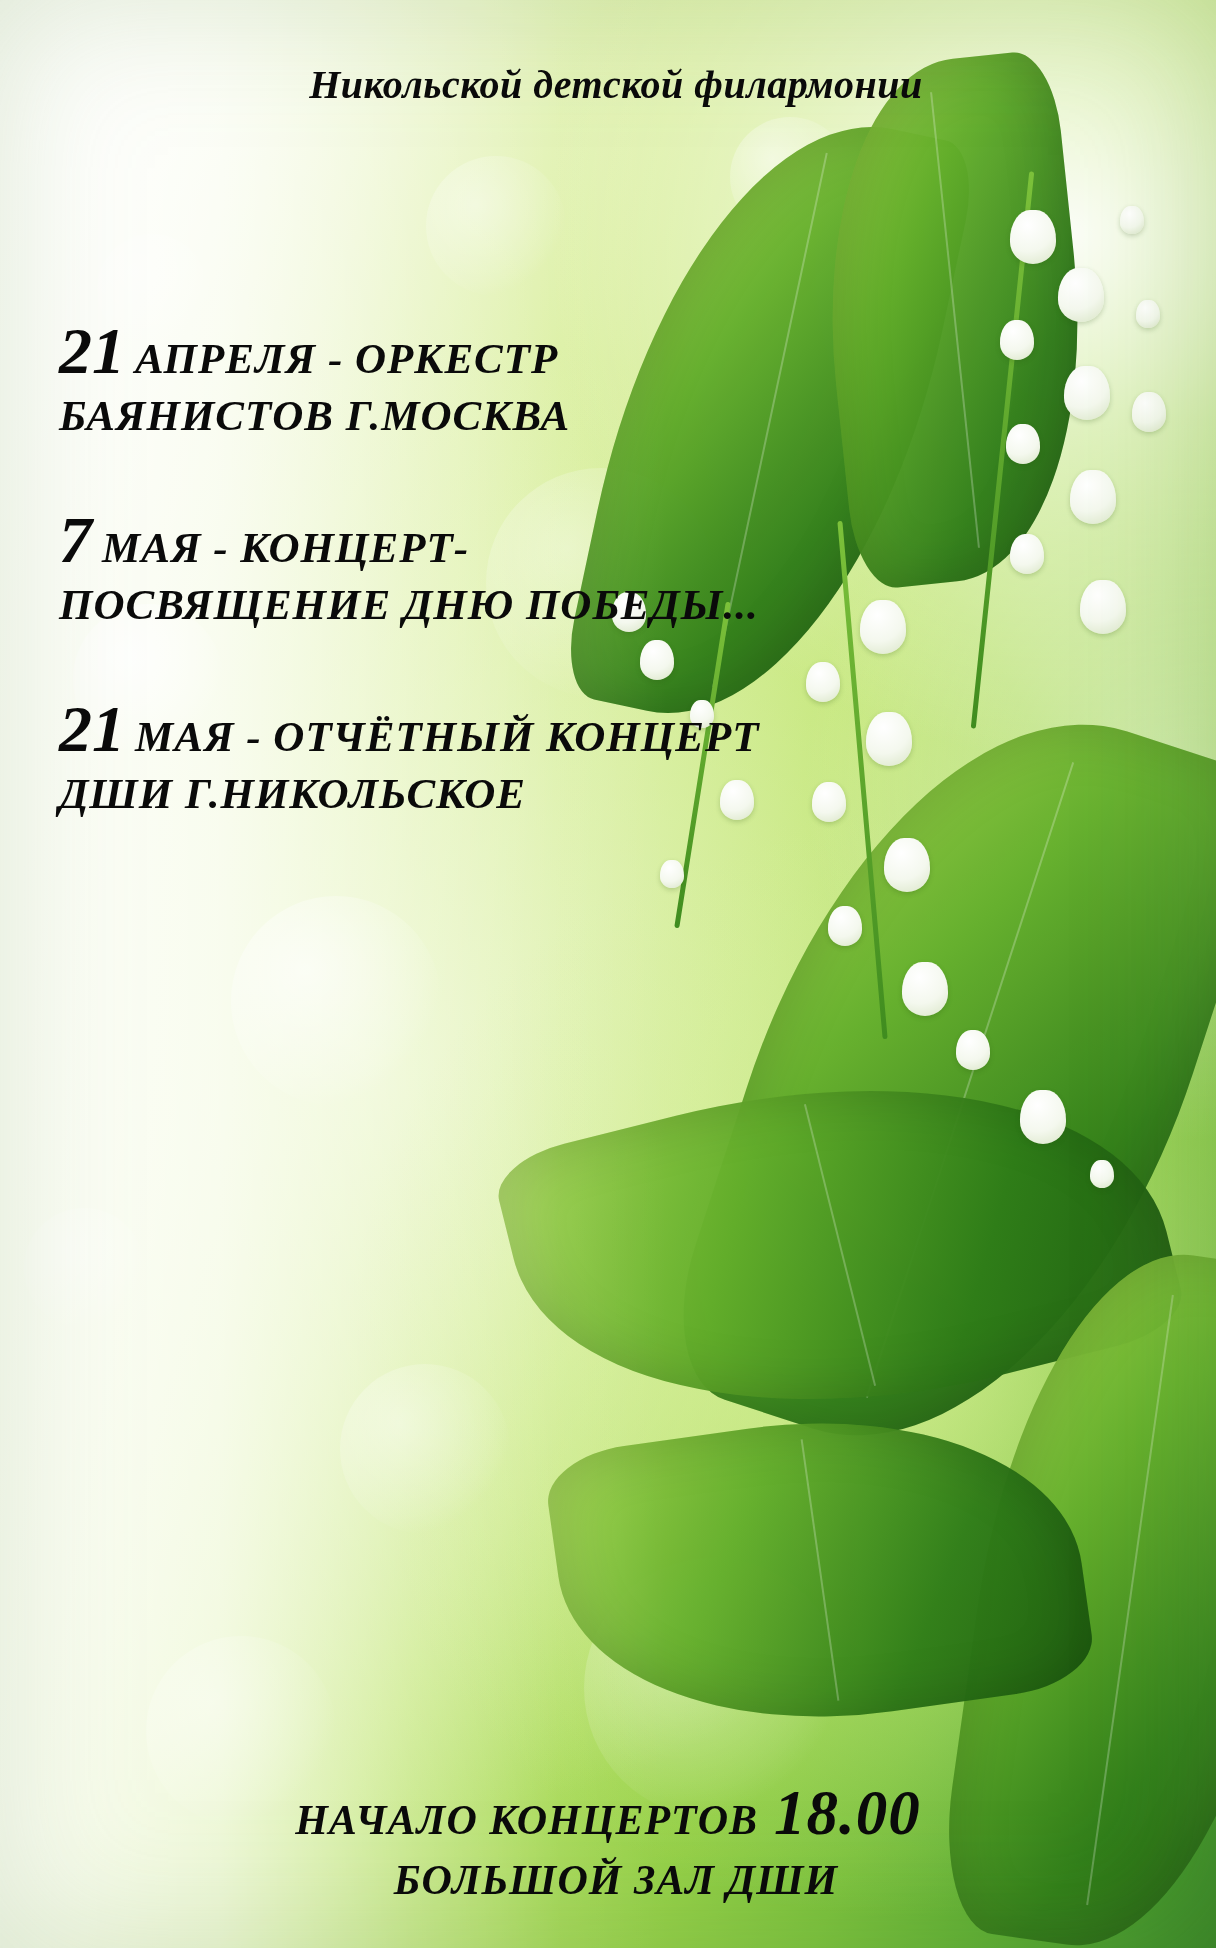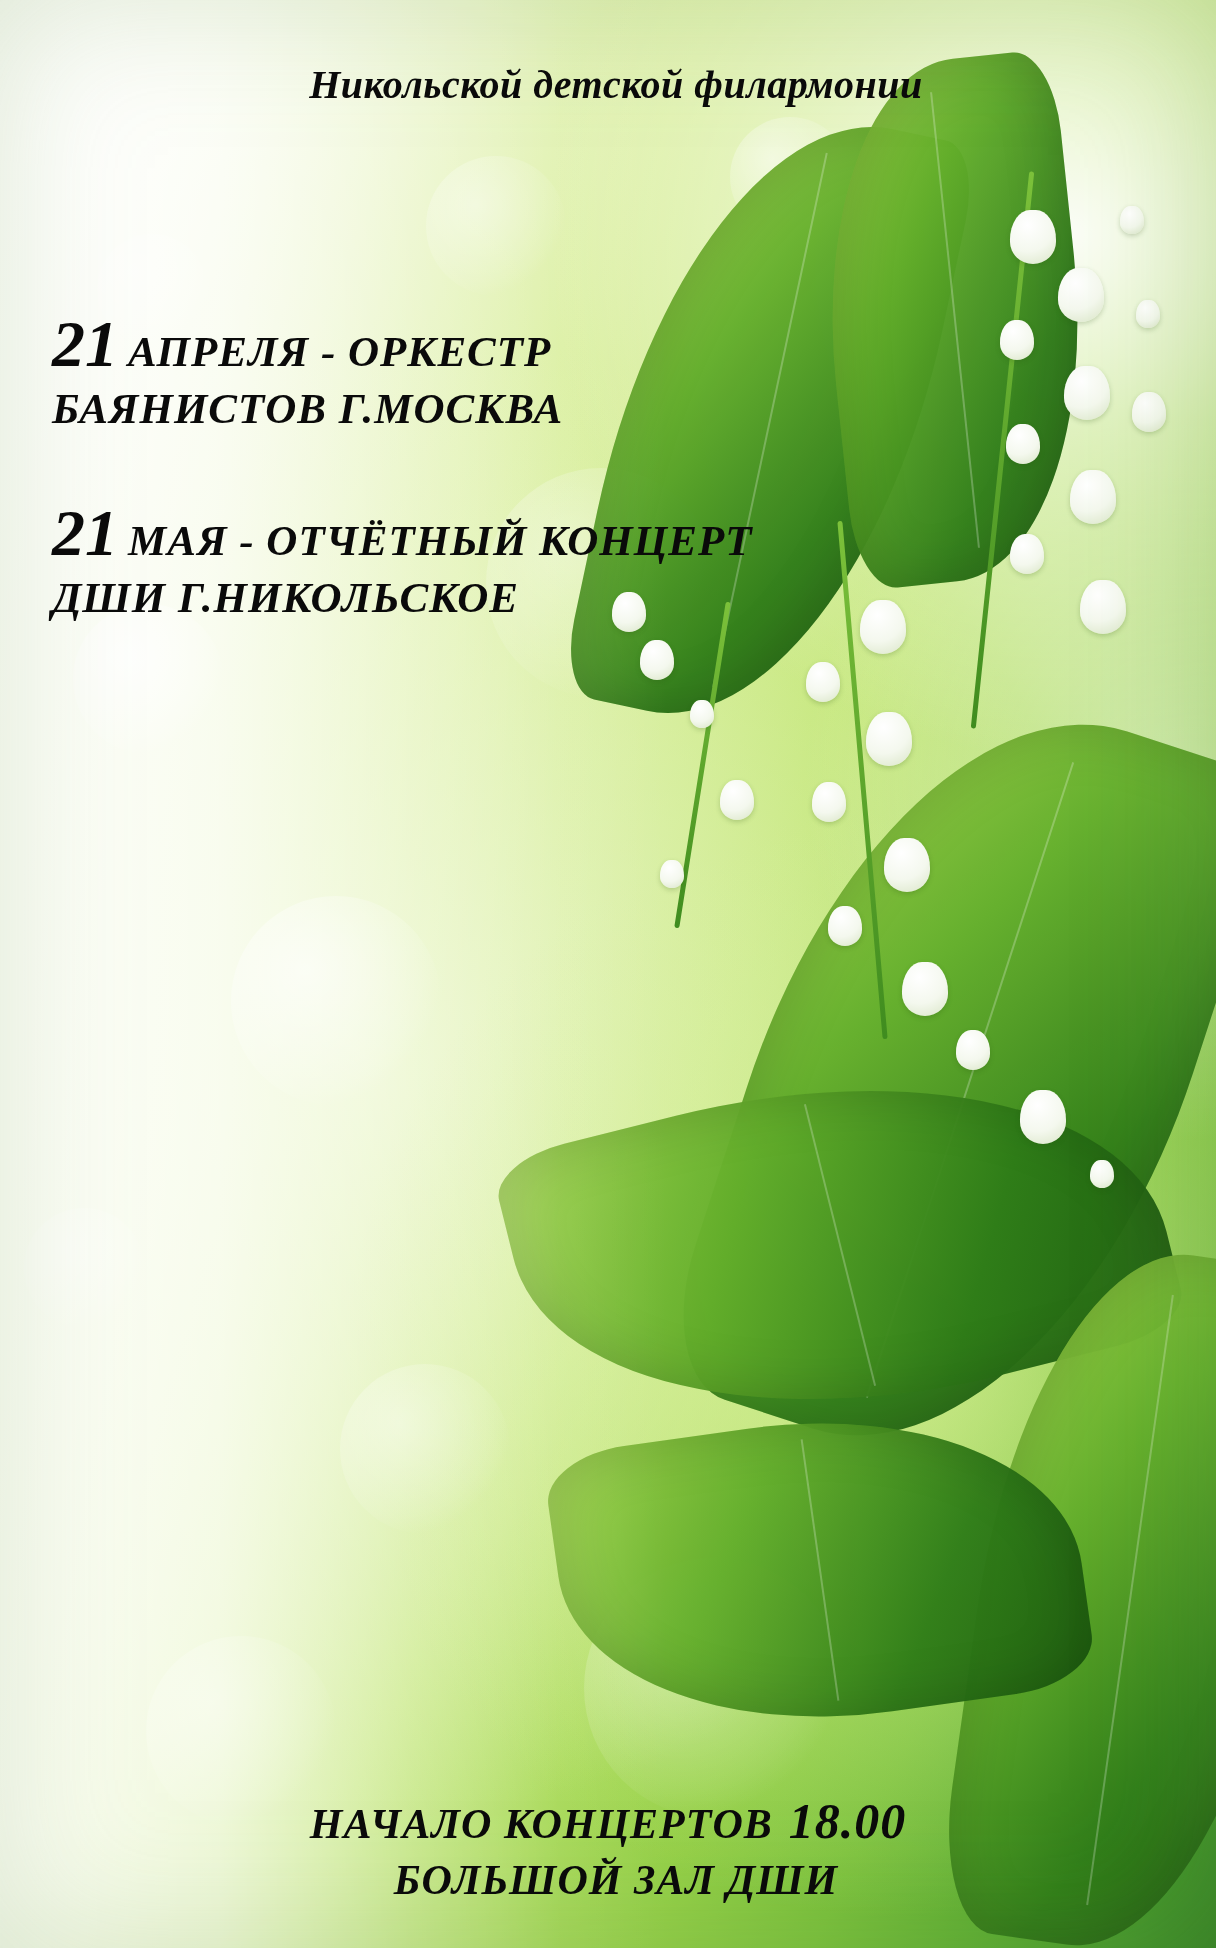--- a/index.html
+++ b/index.html
@@ -168,21 +168,21 @@
   }
   .event {
     margin-bottom: 58px;
   }
   .event-line {
     font-weight: bold;
     font-style: italic;
     font-size: 43px;
     line-height: 1.20;
     letter-spacing: 1px;
-    margin: 4px;
+    margin: 11px;
     text-transform: uppercase;
   }
   .event-day {
     font-size: 66px;
     letter-spacing: 0px;
     padding-right: 10px;
   }
   .event-rest {
     font-size: 43px;
   }
@@ -197,21 +197,21 @@
   .footer-line1 {
     font-weight: bold;
     font-style: italic;
     font-size: 42px;
     letter-spacing: 1px;
     text-transform: uppercase;
     margin: 0;
     white-space: nowrap;
   }
   .footer-time {
-    font-size: 50px;
+    font-size: 63px;
     letter-spacing: 1px;
     padding-left: 16px;
     font-style: italic;
   }
   .footer-line2 {
     font-weight: bold;
     font-style: italic;
     font-size: 42px;
     letter-spacing: 1px;
     text-transform: uppercase;
@@ -286,20 +286,25 @@
     </div>
 
     <div class="events">
 
       <div class="event">
         <p class="event-line">
           <span class="event-day">21</span><span class="event-rest">АПРЕЛЯ - ОРКЕСТР БАЯНИСТОВ Г.МОСКВА</span>
         </p>
       </div>
 
+      <div class="event">
+        <p class="event-line">
+          <span class="event-day">7</span><span class="event-rest">МАЯ - КОНЦЕРТ-ПОСВЯЩЕНИЕ ДНЮ ПОБЕДЫ...</span>
+        </p>
+      </div>
 
 
       <div class="event">
         <p class="event-line">
           <span class="event-day">21</span><span class="event-rest">МАЯ - ОТЧЁТНЫЙ КОНЦЕРТ ДШИ г.НИКОЛЬСКОЕ</span>
         </p>
       </div>
 
     </div>
 

